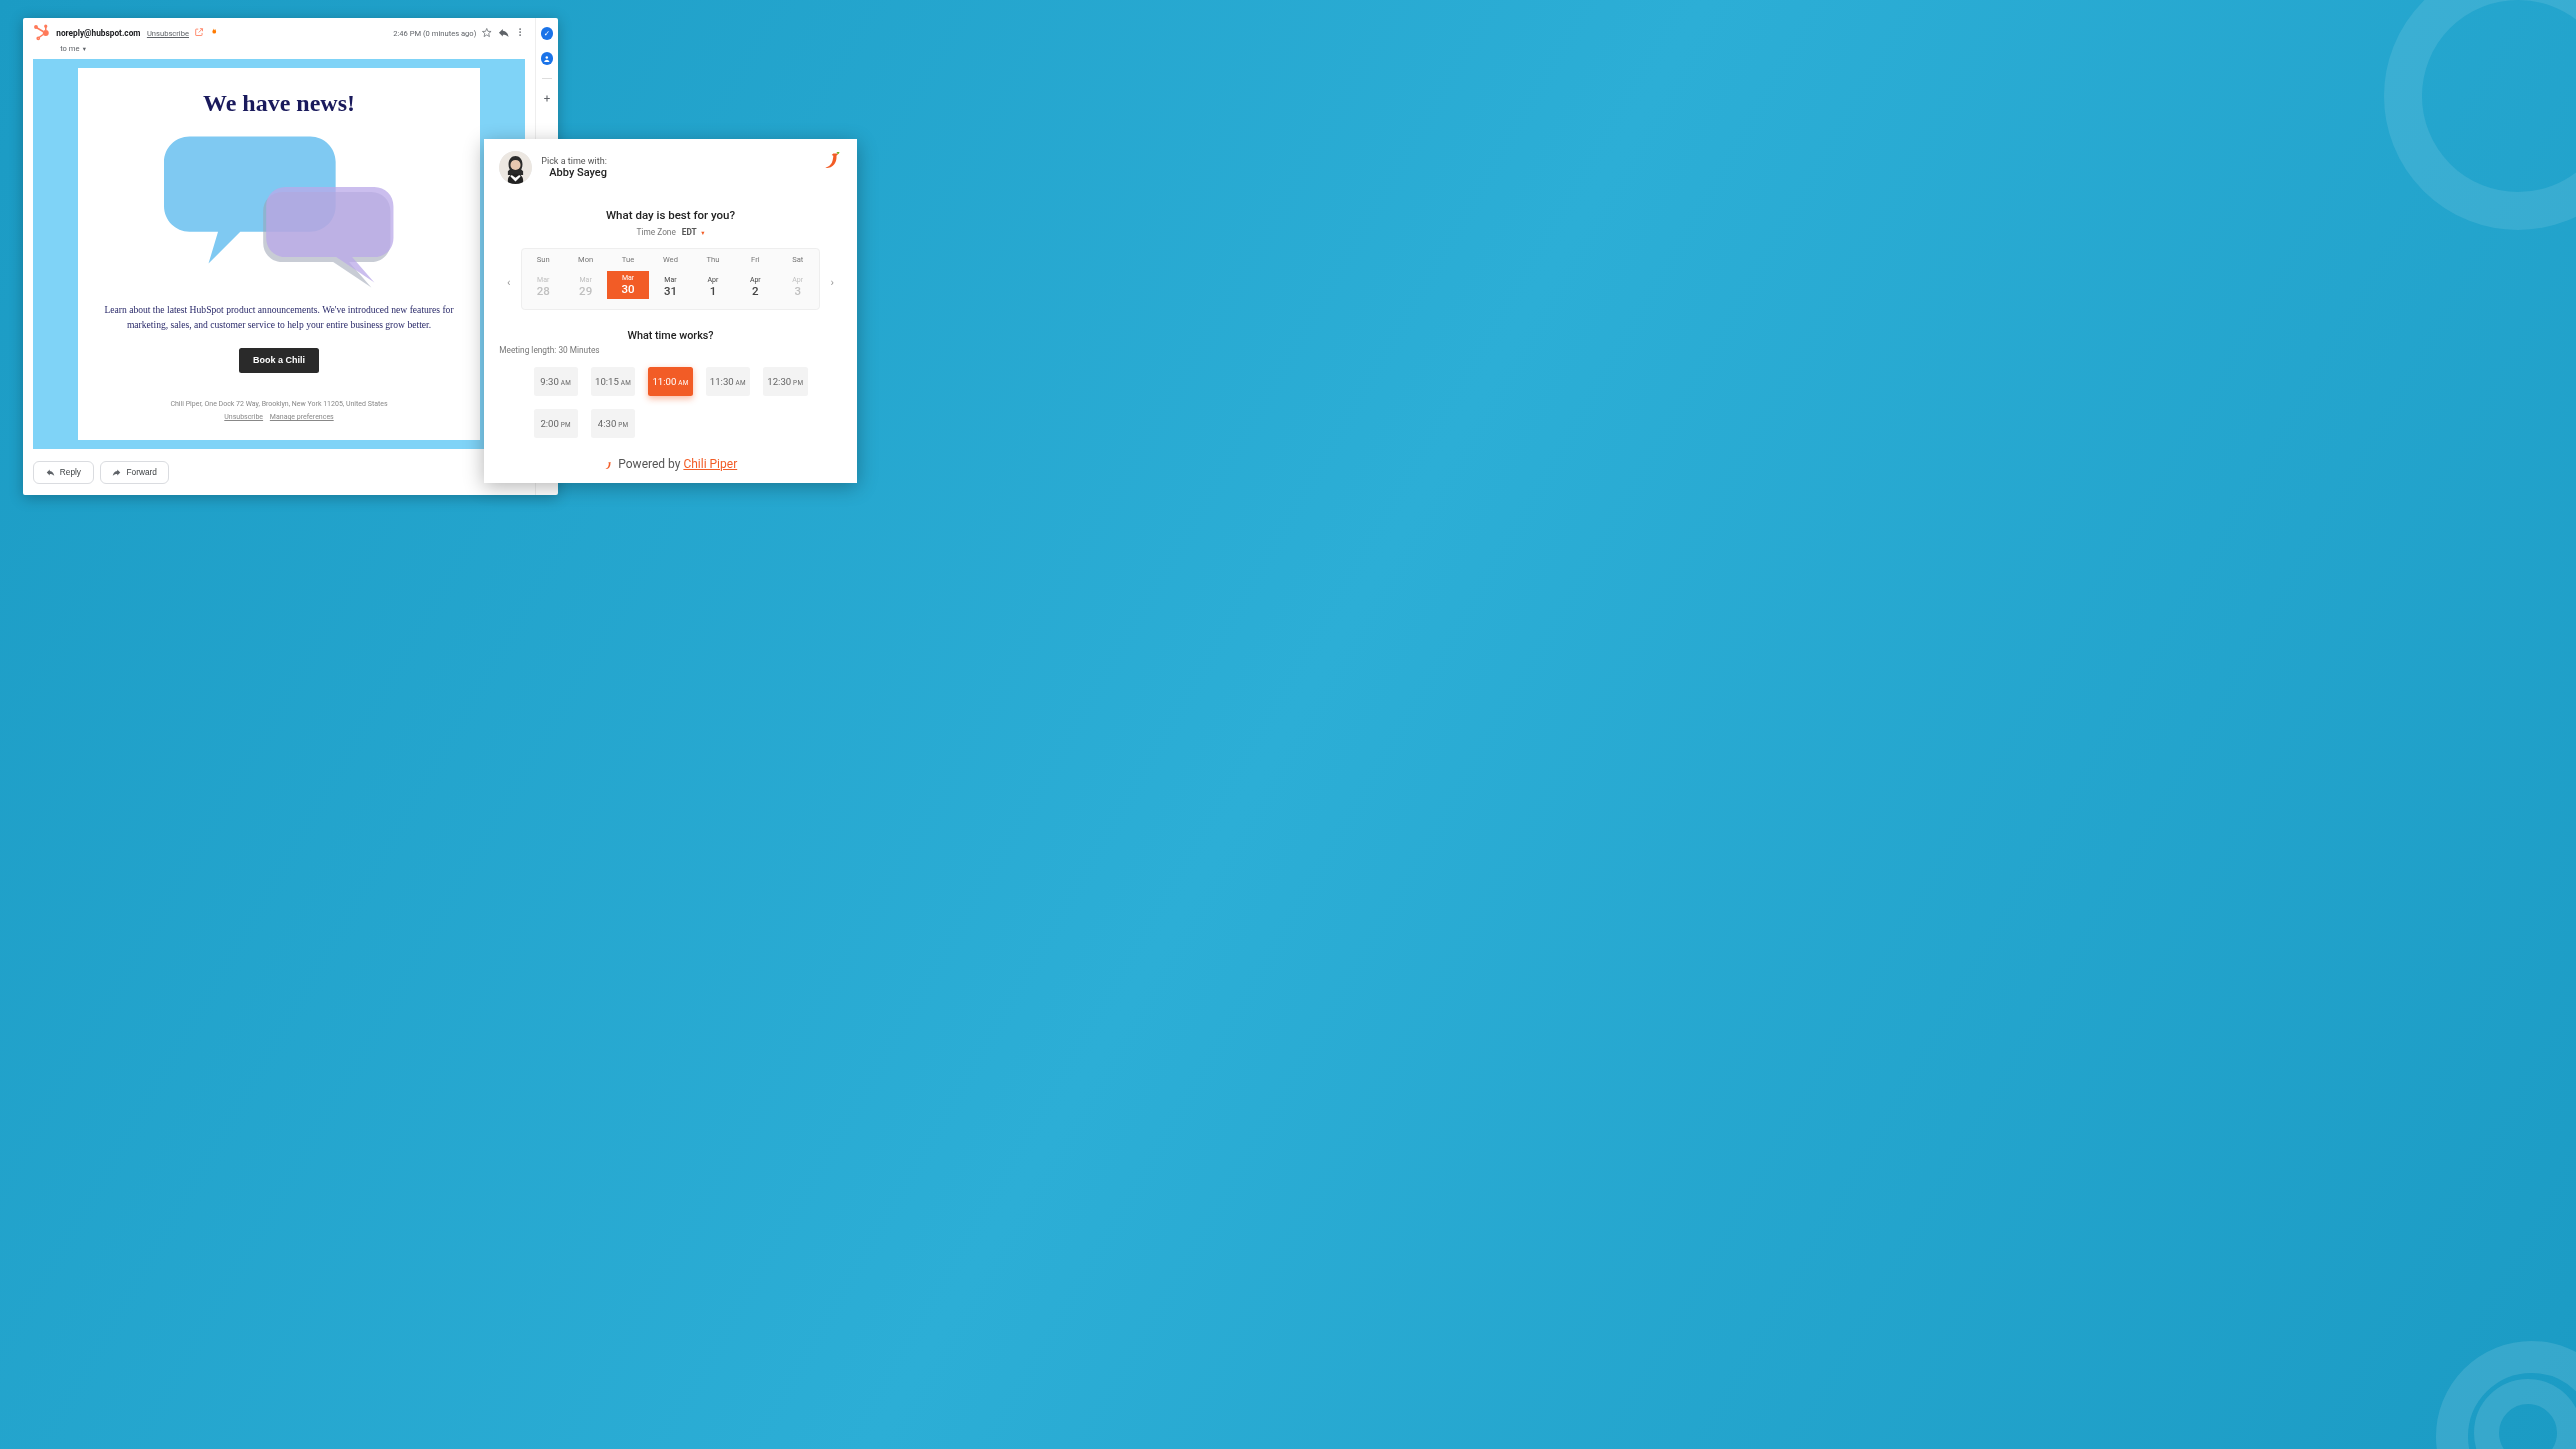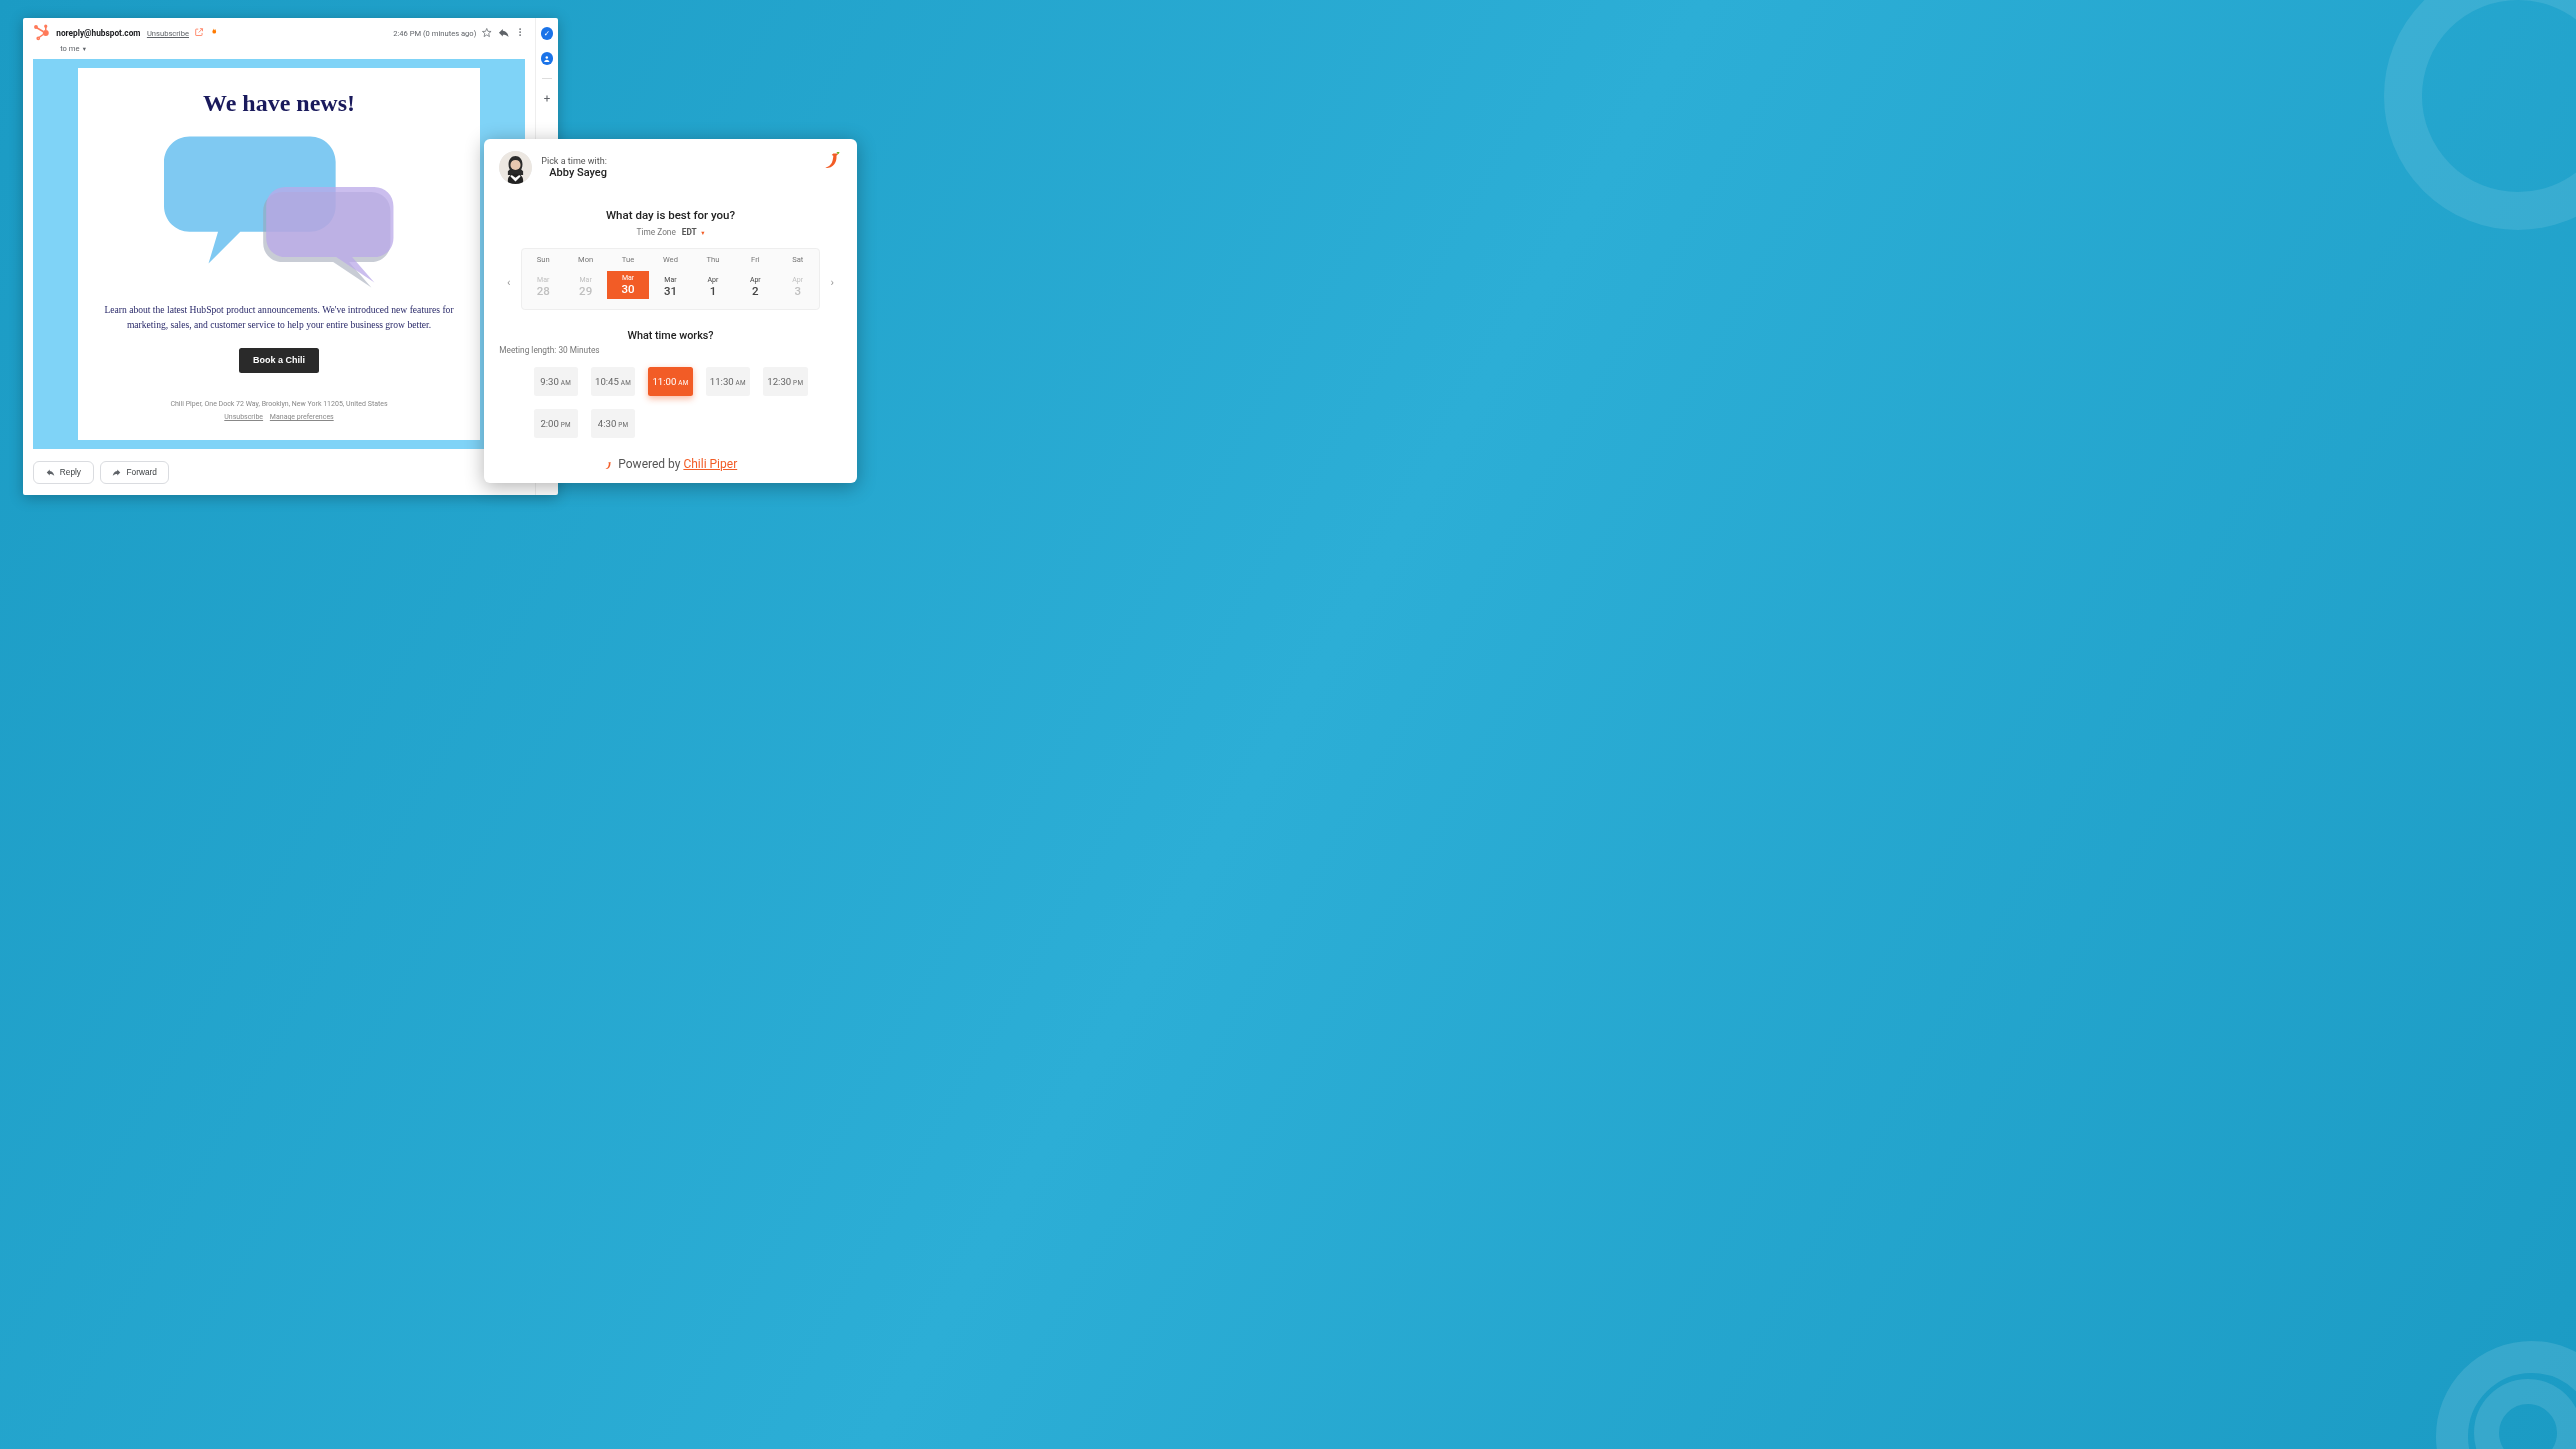--- a/index.html
+++ b/index.html
@@ -150,21 +150,21 @@
   .side-line { width:10.2px; height:0.6px; background:#ddd;}
   .side-plus { color:#5f6368; font-size:11.5px; cursor:pointer;}
 
   
   .scheduler {
     position: absolute;
     left: 484px;
     top: 139px;
     width: 373px;
     background:#fff;
-    border-radius: 6px;
+    border-radius: 0;
     box-shadow: 0 3.8px 19px rgba(0,0,0,0.3);
     padding: 11.5px 15.3px 10.2px;
   }
   .sched-head { display:flex; align-items:center; gap:9px; position:relative; }
   .avatar { width:33px; height:33px; border-radius:50%; background:#e8e8e8; display:flex;align-items:flex-end;justify-content:center;overflow:hidden;}
   .pick-label { color:#555; font-size:9px;}
   .host-name { color:#222; font-size:11px; font-weight:500;margin-left:8px;}
   .chili-logo { position:absolute; right:0; top:0; }
 
   .sched-q { text-align:center; font-size:11.5px; color:#222; margin-top:24px; font-weight:500;}
@@ -432,21 +432,21 @@
           </div>
         </div>
       </div>
   </div>
 
   <div class="time-q">What time works?</div>
   <div class="meet-sub">Meeting length: 30 Minutes</div>
 
   <div class="time-grid" id="time-grid">
       <div class="time-slot"><span>9:30</span><span class="ampm">AM</span></div>
-      <div class="time-slot"><span>10:45</span><span class="ampm">AM</span></div>
+      <div class="time-slot"><span>10:15</span><span class="ampm">AM</span></div>
       <div class="time-slot selected"><span>11:00</span><span class="ampm">AM</span></div>
       <div class="time-slot"><span>11:30</span><span class="ampm">AM</span></div>
       <div class="time-slot"><span>12:30</span><span class="ampm">PM</span></div>
       <div class="time-slot"><span>2:00</span><span class="ampm">PM</span></div>
       <div class="time-slot offset"><span>4:30</span><span class="ampm">PM</span></div>
     </div>
 
   <div class="powered">
     <span class="chili-sm">
       <svg width="9" height="9" viewBox="0 0 24 24">

